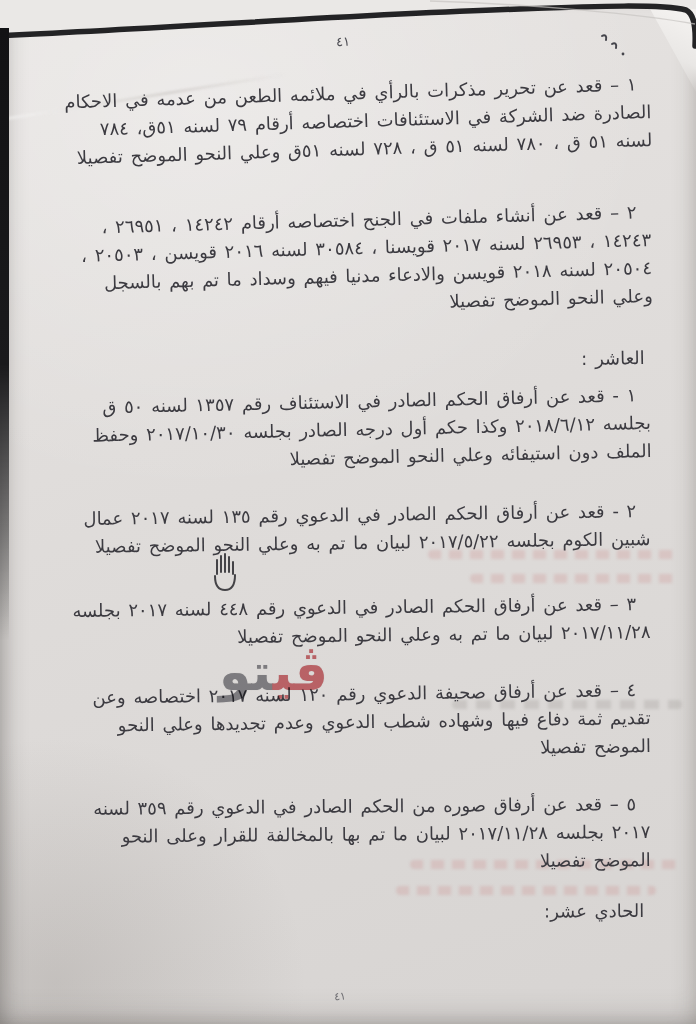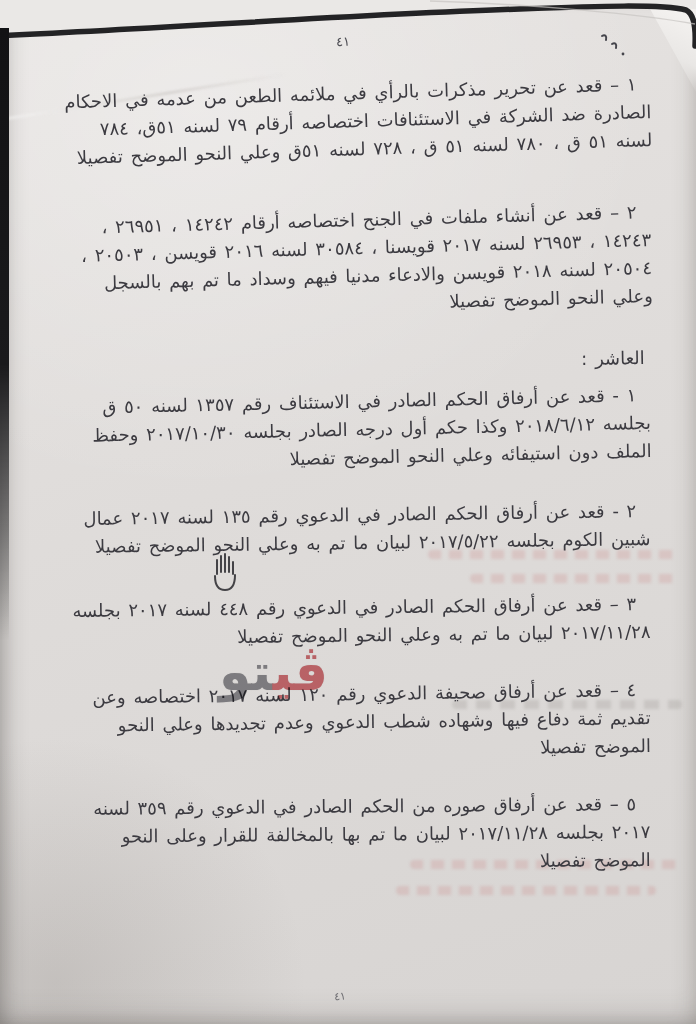--- a/index.html
+++ b/index.html
@@ -102,20 +102,21 @@
   <div class="pagenum bottom">٤١</div>
 
   <div class="block item b0">١ – قعد عن تحرير مذكرات بالرأي في ملائمه الطعن من عدمه في الاحكام الصادرة ضد الشركة في الاستئنافات اختصاصه أرقام ٧٩ لسنه ٥١ق، ٧٨٤ لسنه ٥١ ق ، ٧٨٠ لسنه ٥١ ق ، ٧٢٨ لسنه ٥١ق وعلي النحو الموضح تفصيلا</div>
   <div class="block item b1">٢ – قعد عن أنشاء ملفات في الجنح اختصاصه أرقام ١٤٢٤٢ ، ٢٦٩٥١ ، ١٤٢٤٣ ، ٢٦٩٥٣ لسنه ٢٠١٧ قويسنا ، ٣٠٥٨٤ لسنه ٢٠١٦ قويسن ، ٢٠٥٠٣ ، ٢٠٥٠٤ لسنه ٢٠١٨ قويسن والادعاء مدنيا فيهم وسداد ما تم بهم بالسجل وعلي النحو الموضح تفصيلا</div>
   <div class="block heading b2">العاشر :</div>
   <div class="block item b3">١ - قعد عن أرفاق الحكم الصادر في الاستئناف رقم ١٣٥٧ لسنه ٥٠ ق بجلسه ٢٠١٨/٦/١٢ وكذا حكم أول درجه الصادر بجلسه ٢٠١٧/١٠/٣٠ وحفظ الملف دون استيفائه وعلي النحو الموضح تفصيلا</div>
   <div class="block item b4">٢ - قعد عن أرفاق الحكم الصادر في الدعوي رقم ١٣٥ لسنه ٢٠١٧ عمال شبين الكوم بجلسه ٢٠١٧/٥/٢٢ لبيان ما تم به وعلي النحو الموضح تفصيلا</div>
   <div class="block item b5">٣ – قعد عن أرفاق الحكم الصادر في الدعوي رقم ٤٤٨ لسنه ٢٠١٧ بجلسه ٢٠١٧/١١/٢٨ لبيان ما تم به وعلي النحو الموضح تفصيلا</div>
   <div class="block item b6">٤ – قعد عن أرفاق صحيفة الدعوي رقم ١٢٠ لسنه ٢٠١٧ اختصاصه وعن تقديم ثمة دفاع فيها وشهاده شطب الدعوي وعدم تجديدها وعلي النحو الموضح تفصيلا</div>
   <div class="block item b7">٥ – قعد عن أرفاق صوره من الحكم الصادر في الدعوي رقم ٣٥٩ لسنه ٢٠١٧ بجلسه ٢٠١٧/١١/٢٨ لبيان ما تم بها بالمخالفة للقرار وعلى النحو الموضح تفصيلا</div>
+  <div class="block heading b8">الحادي عشر:</div>
 
   <div class="watermark">
     <svg class="wm-hand" width="34" height="44" viewBox="0 0 34 44">
       <g fill="none" stroke="#2f2f34" stroke-width="2" stroke-linecap="round">
         <path d="M9 24 V10"></path>
         <path d="M13 22 V6"></path>
         <path d="M17 22 V4"></path>
         <path d="M21 22 V7"></path>
         <path d="M25 24 V12"></path>
         <path d="M7 26 C7 34 10 40 17 40 C24 40 27 34 27 25"></path>

